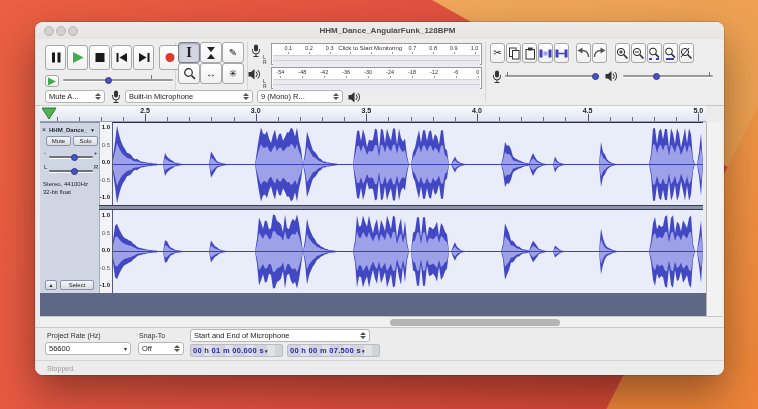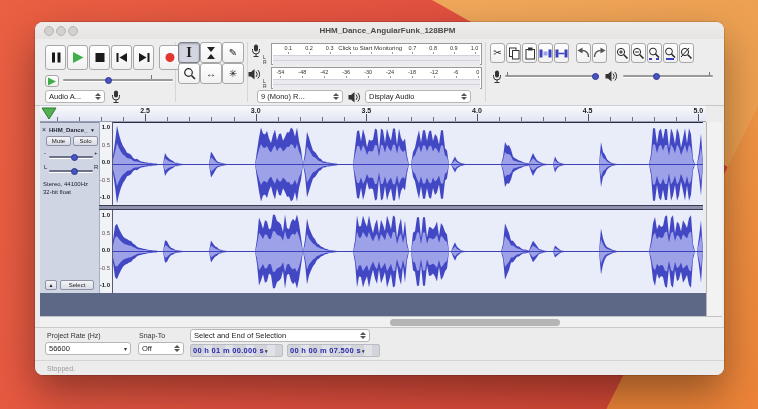--- a/index.html
+++ b/index.html
@@ -363,51 +363,51 @@
       <path d="M8,3.5 a4,4 0 0 1 0,5.5" stroke="#333" fill="none"></path>
       <path d="M9.8,2 a6,6 0 0 1 0,8.5" stroke="#333" fill="none"></path>
     </svg>
     <div class="slider" style="left:588px;top:31px;width:90px;height:12px">
       <div class="groove"></div>
       <i class="stick" style="left:86px;top:2px"></i>
       <div class="thumb" style="left:33%"></div>
     </div>
 
     <div class="combo" style="left:10px;top:51px;width:60px">
-      <span class="lbl">Audio A...</span>
+      <span class="lbl">Mute A...</span>
       <span class="ud">
           <i class="up"></i>
           <i class="dn"></i>
         </span>
     </div>
     <svg style="position:absolute;left:75px;top:51px" width="12" height="14">
       <rect x="4" y="0.5" width="4" height="7" rx="2" fill="#333"></rect>
       <path d="M2.5,5 v1.5 a3.5,3.5 0 0 0 7,0 V5" stroke="#333" fill="none"></path>
       <line x1="6" y1="10" x2="6" y2="12" stroke="#333"></line>
         <line x1="3.5" y1="12.5" x2="8.5" y2="12.5" stroke="#333"></line>
     </svg>
+    <div class="combo" style="left:90px;top:51px;width:128px">
+      <span class="lbl">Built-in Microphone</span>
+      <span class="ud">
+          <i class="up"></i>
+          <i class="dn"></i>
+        </span>
+    </div>
     <div class="combo" style="left:222px;top:51px;width:86px">
       <span class="lbl">9 (Mono) R...</span>
       <span class="ud">
           <i class="up"></i>
           <i class="dn"></i>
         </span>
     </div>
     <svg style="position:absolute;left:313px;top:52px" width="13" height="13">
       <polygon points="0.5,4 3,4 6.5,1 6.5,11.5 3,8.5 0.5,8.5" fill="#333"></polygon>
       <path d="M8,3.5 a4,4 0 0 1 0,5.5" stroke="#333" fill="none"></path>
       <path d="M9.8,2 a6,6 0 0 1 0,8.5" stroke="#333" fill="none"></path>
     </svg>
-    <div class="combo" style="left:330px;top:51px;width:106px">
-      <span class="lbl">Display Audio</span>
-      <span class="ud">
-          <i class="up"></i>
-          <i class="dn"></i>
-        </span>
-    </div>
   </div>
 
   <div class="ruler" id="ruler-scale">
     <svg style="position:absolute;left:1px;top:1px" width="16" height="13">
       <polygon points="1,1 15,1 8,12" fill="#52b152" stroke="#2d7a2d"></polygon>
     </svg>
   <i class="rtick" style="left: 2.49169%;"></i>
       <i class="rtick" style="left: 5.81395%;"></i>
       <i class="rtick" style="left: 9.13621%;"></i>
       <i class="rtick" style="left: 12.4585%;"></i>
@@ -517,21 +517,21 @@
     </div>
     <span class="sel-lbl" style="left:104px;top:4px">Snap-To</span>
     <div class="combo" style="left:103px;top:14px;width:46px">
       <span class="lbl">Off</span>
       <span class="ud">
           <i class="up"></i>
           <i class="dn"></i>
         </span>
     </div>
     <div class="combo" style="left:155px;top:1px;width:180px">
-      <span class="lbl">Select and End of Selection</span>
+      <span class="lbl">Start and End of Microphone</span>
       <span class="ud">
           <i class="up"></i>
           <i class="dn"></i>
         </span>
     </div>
     <div class="timefield" style="left:155px;top:16px;width:93px">
       <span>00 h 01 m 00.000 s</span>
       <span class="tf-caret">▾</span>
     </div>
     <div class="timefield" style="left:252px;top:16px;width:93px">

